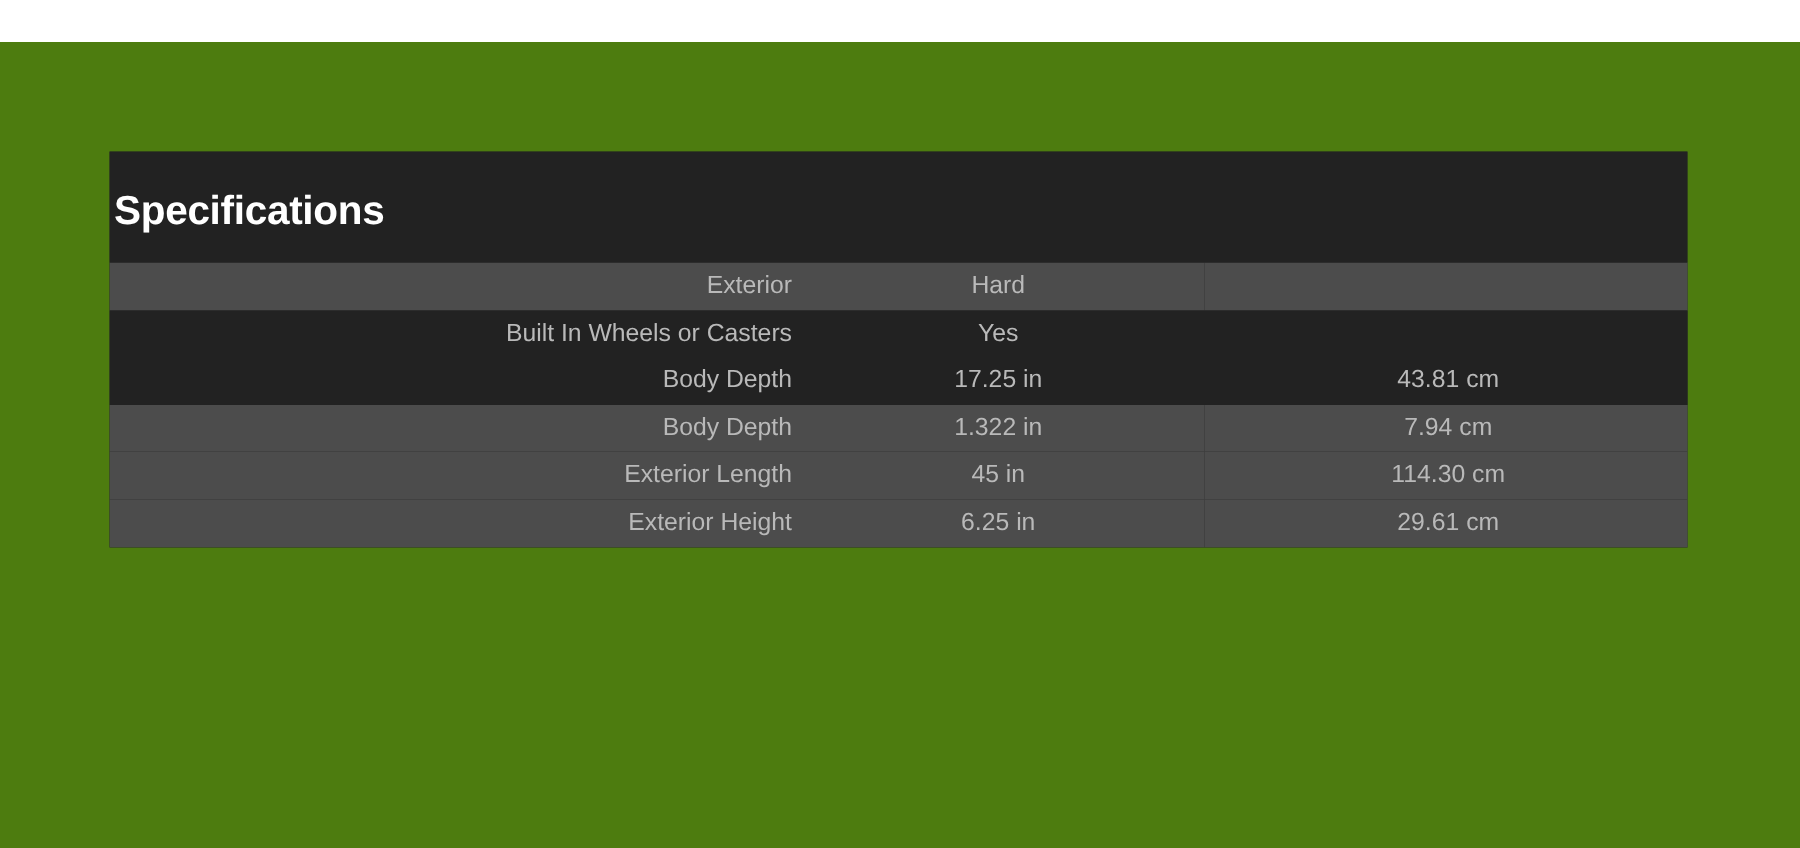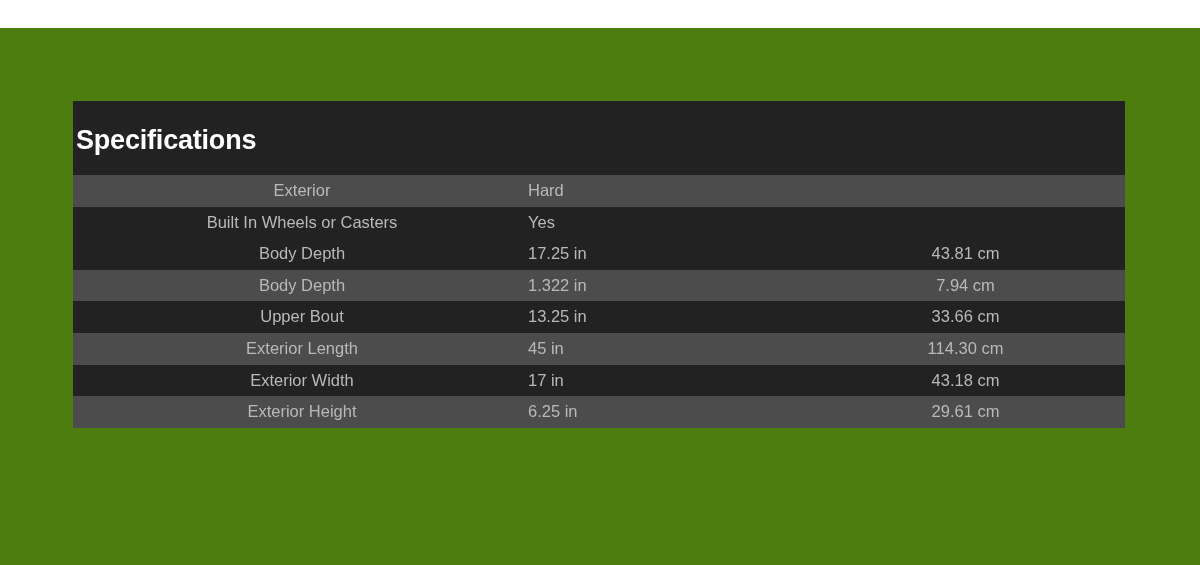--- a/index.html
+++ b/index.html
@@ -69,25 +69,26 @@
     color: #b9b9b9;
     font-size: 16.5px;
     line-height: 31.6px;
     white-space: nowrap;
     vertical-align: middle;
     font-weight: normal;
   }
 
   .col-label {
     width: 452px;
-    text-align: center;
+    text-align: right;
     padding-left: 3px !important;
   }
   .col-imperial {
     width: 275px;
+    text-align: center;
   }
   .col-metric {
     width: 325px;
     text-align: center;
   }
 </style>
 </head>
 <body>
 
 <div class="page">
@@ -113,34 +114,24 @@
           <tr class="spec-row stripe-dark">
             <td class="col-label">Body Depth</td>
             <td class="col-imperial">17.25 in</td>
             <td class="col-metric">43.81 cm</td>
           </tr>
           <tr class="spec-row stripe-light">
             <td class="col-label">Body Depth</td>
             <td class="col-imperial">1.322 in</td>
             <td class="col-metric">7.94 cm</td>
           </tr>
-          <tr class="spec-row stripe-dark">
-            <td class="col-label">Upper Bout</td>
-            <td class="col-imperial">13.25 in</td>
-            <td class="col-metric">33.66 cm</td>
-          </tr>
           <tr class="spec-row stripe-light">
             <td class="col-label">Exterior Length</td>
             <td class="col-imperial">45 in</td>
             <td class="col-metric">114.30 cm</td>
-          </tr>
-          <tr class="spec-row stripe-dark">
-            <td class="col-label">Exterior Width</td>
-            <td class="col-imperial">17 in</td>
-            <td class="col-metric">43.18 cm</td>
           </tr>
           <tr class="spec-row stripe-light">
             <td class="col-label">Exterior Height</td>
             <td class="col-imperial">6.25 in</td>
             <td class="col-metric">29.61 cm</td>
           </tr>
         </tbody>
     </table>
 
   </section>

